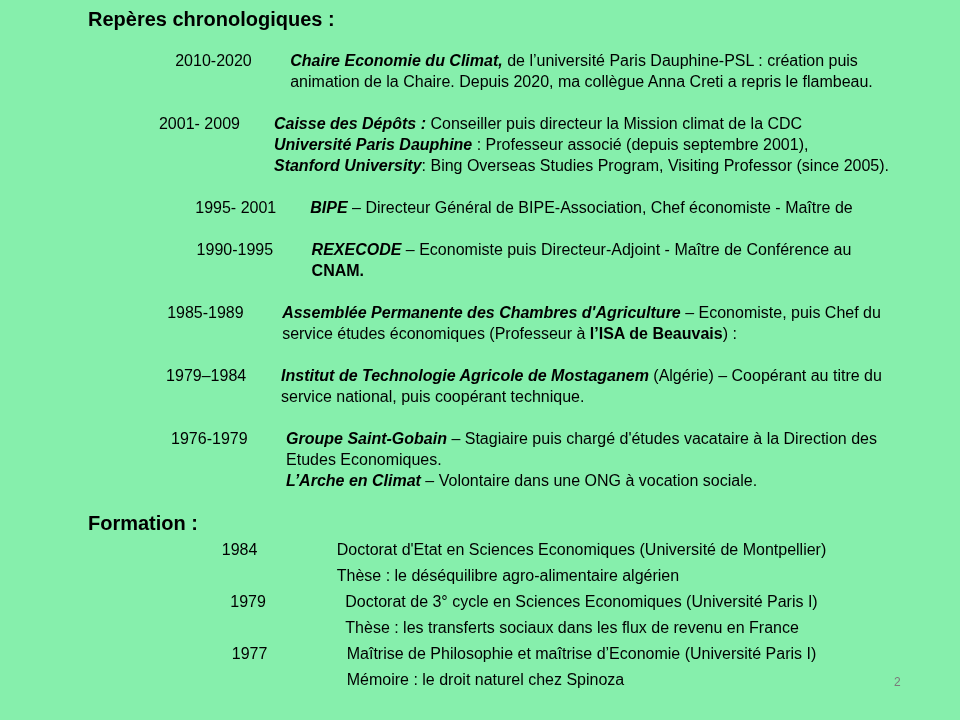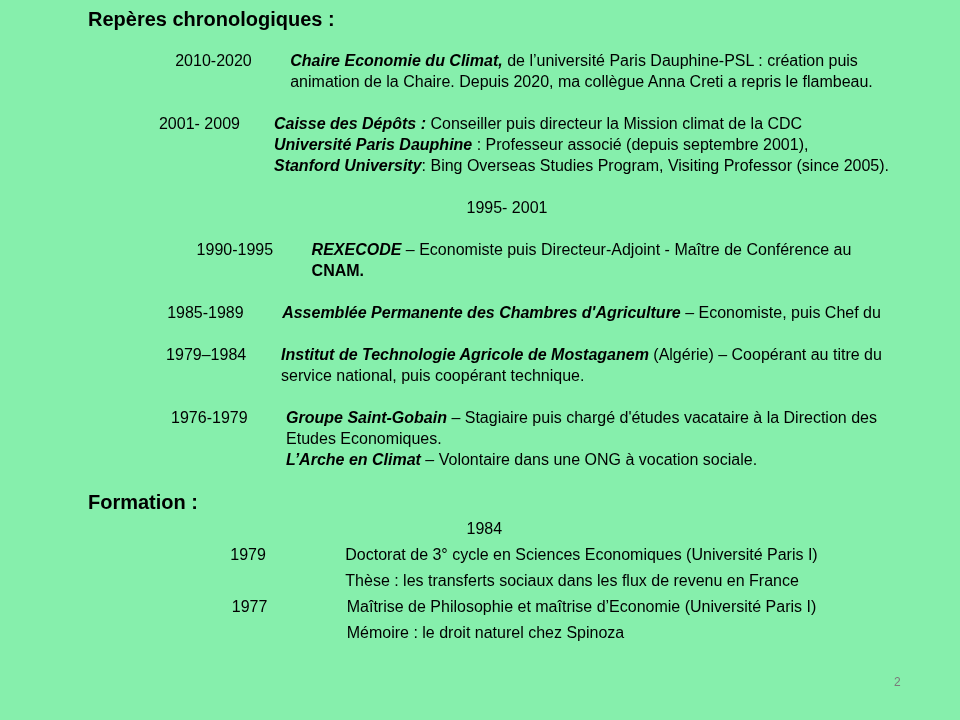--- a/index.html
+++ b/index.html
@@ -85,33 +85,35 @@
           <div class="date">2001- 2009</div>
           <div class="entry-body">
             <div class="line"><span class="seg bi">Caisse des Dépôts : </span><span class="seg r">Conseiller puis directeur la Mission climat de la CDC</span></div>
             <div class="line"><span class="seg bi">Université Paris Dauphine</span><span class="seg r"> : Professeur associé (depuis septembre 2001),</span></div>
             <div class="line"><span class="seg bi">Stanford University</span><span class="seg r">: Bing Overseas Studies Program, Visiting Professor (since 2005).</span></div>
           </div>
         </div>
         <div class="entry">
           <div class="date">1995- 2001</div>
           <div class="entry-body">
+            <div class="line"><span class="seg bi">BIPE</span><span class="seg r"> – Directeur Général de BIPE-Association, Chef économiste - Maître de</span></div>
           </div>
         </div>
         <div class="entry">
           <div class="date">1990-1995</div>
           <div class="entry-body">
             <div class="line"><span class="seg bi">REXECODE</span><span class="seg r"> – Economiste puis Directeur-Adjoint - Maître de Conférence au</span></div>
             <div class="line"><span class="seg b">CNAM.</span></div>
           </div>
         </div>
         <div class="entry">
           <div class="date">1985-1989</div>
           <div class="entry-body">
             <div class="line"><span class="seg bi">Assemblée Permanente des Chambres d'Agriculture</span><span class="seg r"> – Economiste, puis Chef du</span></div>
+            <div class="line"><span class="seg r">service études économiques (Professeur à </span><span class="seg b">l’ISA de Beauvais</span><span class="seg r">) :</span></div>
           </div>
         </div>
         <div class="entry">
           <div class="date">1979–1984</div>
           <div class="entry-body">
             <div class="line"><span class="seg bi">Institut de Technologie Agricole de Mostaganem</span><span class="seg r"> (Algérie) – Coopérant au titre du</span></div>
             <div class="line"><span class="seg r">service national, puis coopérant technique.</span></div>
           </div>
         </div>
         <div class="entry">
@@ -120,20 +122,24 @@
             <div class="line"><span class="seg bi">Groupe Saint-Gobain</span><span class="seg r"> – Stagiaire puis chargé d'études vacataire à la Direction des</span></div>
             <div class="line"><span class="seg r">Etudes Economiques.</span></div>
             <div class="line"><span class="seg bi">L’Arche en Climat</span><span class="seg r"> – Volontaire dans une ONG à vocation sociale.</span></div>
           </div>
         </div>
       </div>
       <div class="section formation">
         <div class="section-title">Formation :</div>
         <div class="entry">
           <div class="date">1984</div>
+          <div class="entry-body">
+            <div class="line"><span class="seg r">Doctorat d'Etat en Sciences Economiques (Université de Montpellier)</span></div>
+            <div class="line"><span class="seg r">Thèse : le déséquilibre agro-alimentaire algérien</span></div>
+          </div>
         </div>
         <div class="entry">
           <div class="date">1979</div>
           <div class="entry-body">
             <div class="line"><span class="seg r">Doctorat de 3° cycle en Sciences Economiques (Université Paris I)</span></div>
             <div class="line"><span class="seg r">Thèse : les transferts sociaux dans les flux de revenu en France</span></div>
           </div>
         </div>
         <div class="entry">
           <div class="date">1977</div>

